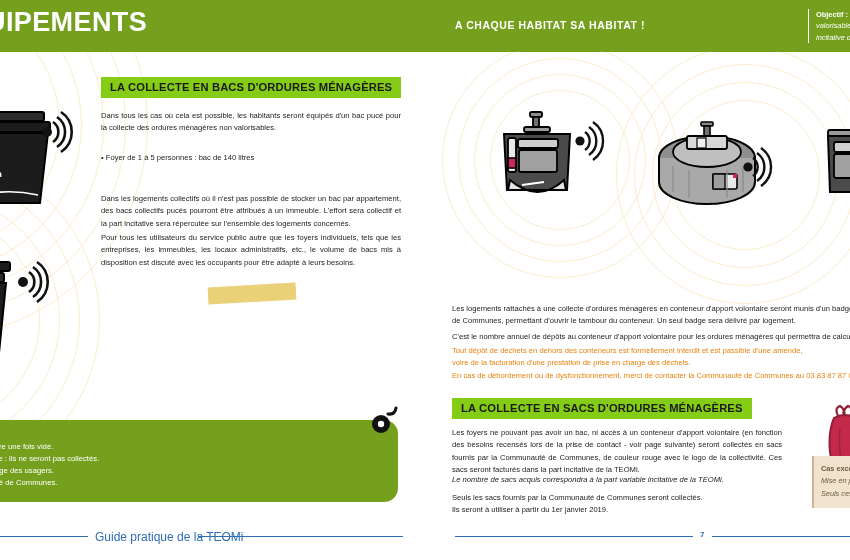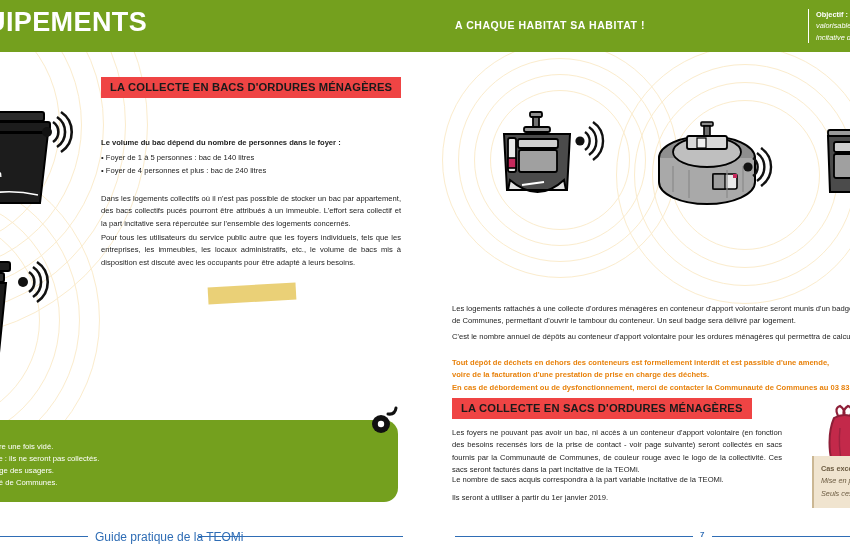--- a/index.html
+++ b/index.html
@@ -56,39 +56,39 @@
     line-height: 1.55;
     white-space: nowrap;
     border-left: 1px solid #ffffff;
     padding-left: 7px;
   }
   #header-objective b { font-style: normal; font-weight: bold; margin-top: 8px; }
 
   
   .sec-head {
     position: absolute;
-    background: #ef4444;
+    background: #84cc16;
     color: #1a1a1a;
     font-size: 11.2px;
     font-weight: bold;
     letter-spacing: 0.15px;
     padding: 4px 9px 5px 9px;
     white-space: nowrap;
   }
 
   
   .para {
     position: absolute;
     font-size: 7.6px;
     line-height: 1.62;
     color: #1c1c1c;
     text-align: justify;
   }
   .para.lead { font-weight: bold; }
-  .para.orange { color: #e8820c; font-weight: bold; margin-top: 12px; }
+  .para.orange { color: #e8820c; font-weight: normal; }
   .para.nowrapclip { white-space: nowrap; overflow: hidden; }
   .para .ln { display: block; white-space: nowrap; }
 
   
   .note {
     position: absolute;
     background: #f0e4cf;
     border-left: 2px solid #cbb793;
   }
   .note-text {
@@ -210,25 +210,24 @@
     <svg width="34" height="40" viewBox="0 0 34 40">
       <circle cx="9" cy="20" r="5" fill="#111"></circle>
       <path d="M15 10 A12 12 0 0 1 15 30" stroke="#111" stroke-width="2.6" fill="none"></path>
       <path d="M19 5  A18 18 0 0 1 19 35" stroke="#111" stroke-width="2.6" fill="none"></path>
       <path d="M23 0  A24 24 0 0 1 23 40" stroke="#111" stroke-width="2.6" fill="none"></path>
     </svg>
   </div>
 
   <div class="sec-head" style="left:101px; top:77px;">LA COLLECTE EN BACS D'ORDURES MÉNAGÈRES</div>
 
-
-  <div class="para lead" style="left:101px; top:137px; width:300px;">Le volume du bac dépend du nombre de personnes dans le foyer :</div>
+  <div class="para" style="left:101px; top:110px; width:300px;">Dans tous les cas où cela est possible, les habitants seront équipés d'un bac pucé pour la collecte des ordures ménagères non valorisables.</div>
+
 
   <div class="para" style="left:101px; top:152px; width:300px;">• Foyer de 1 à 5 personnes : bac de 140 litres</div>
-  <div class="para" style="left:101px; top:165px; width:300px;">• Foyer de 4 personnes et plus : bac de 240 litres</div>
 
   <div class="para" style="left:101px; top:193px; width:300px;">Dans les logements collectifs où il n'est pas possible de stocker un bac par appartement, des bacs collectifs pucés pourront être attribués à un immeuble. L'effort sera collectif et la part incitative sera répercutée sur l'ensemble des logements concernés.</div>
 
   <div class="para" style="left:101px; top:232px; width:300px;">Pour tous les utilisateurs du service public autre que les foyers individuels, tels que les entreprises, les immeubles, les locaux administratifs, etc., le volume de bacs mis à disposition est discuté avec les occupants pour être adapté à leurs besoins.</div>
 
   <div class="tape" style="left:208px; top:285px; width:88px; height:17px;"></div>
 
   <div class="ill" style="left:500px; top:112px;">
     <svg width="78" height="98" viewBox="0 0 78 98">
       <rect x="30" y="0" width="12" height="5" rx="1.5" fill="#8d8d8d" stroke="#000" stroke-width="1.8"></rect>
@@ -296,23 +295,24 @@
   <div class="para orange nowrapclip" style="left:452px; top:345px; width:398px;">
     <span class="ln">Tout dépôt de déchets en dehors des conteneurs est formellement interdit et est passible d'une amende,</span>
     <span class="ln">voire de la facturation d'une prestation de prise en charge des déchets.</span>
     <span class="ln">En cas de débordement ou de dysfonctionnement, merci de contacter la Communauté de Communes au 03 83 87 87 0</span>
   </div>
 
   <div class="sec-head" style="left:452px; top:398px;">LA COLLECTE EN SACS D'ORDURES MÉNAGÈRES</div>
 
   <div class="para" style="left:452px; top:427px; width:330px;">Les foyers ne pouvant pas avoir un bac, ni accès à un conteneur d'apport volontaire (en fonction des besoins recensés lors de la prise de contact - voir page suivante) seront collectés en sacs fournis par la Communauté de Communes, de couleur rouge avec le logo de la collectivité. Ces sacs seront facturés dans la part incitative de la TEOMi.</div>
 
-  <div class="para" style="left:452px; top:474px; width:330px;">Le nombre de sacs acquis correspondra à la part variable incitative de la TEOMi.</div>
+  <div class="para" style="left:452px; top:474px; width:330px;font-style:italic;">Le nombre de sacs acquis correspondra à la part variable incitative de la TEOMi.</div>
 
   <div class="para nowrapclip" style="left:452px; top:492px; width:330px;">
+    <span class="ln">Seuls les sacs fournis par la Communauté de Communes seront collectés.</span>
     <span class="ln">Ils seront à utiliser à partir du 1er janvier 2019.</span>
   </div>
 
   <div class="ill" style="left:828px; top:404px;">
     <svg width="44" height="72" viewBox="0 0 44 72">
       <path d="M10 12 Q6 4 12 2 Q18 6 16 12" fill="none" stroke="#8e1f38" stroke-width="2.2"></path>
       <path d="M22 12 Q26 4 20 2 Q14 6 16 12" fill="none" stroke="#8e1f38" stroke-width="2.2"></path>
       <path d="M6 14 Q16 8 28 14 Q38 30 34 52 Q30 68 16 68 Q4 66 2 48 Q0 28 6 14 Z" fill="#c3294a" stroke="#8e1f38" stroke-width="2"></path>
       <path d="M12 24 Q10 42 14 60" stroke="#9d2340" stroke-width="1.4" fill="none"></path>
     </svg>

